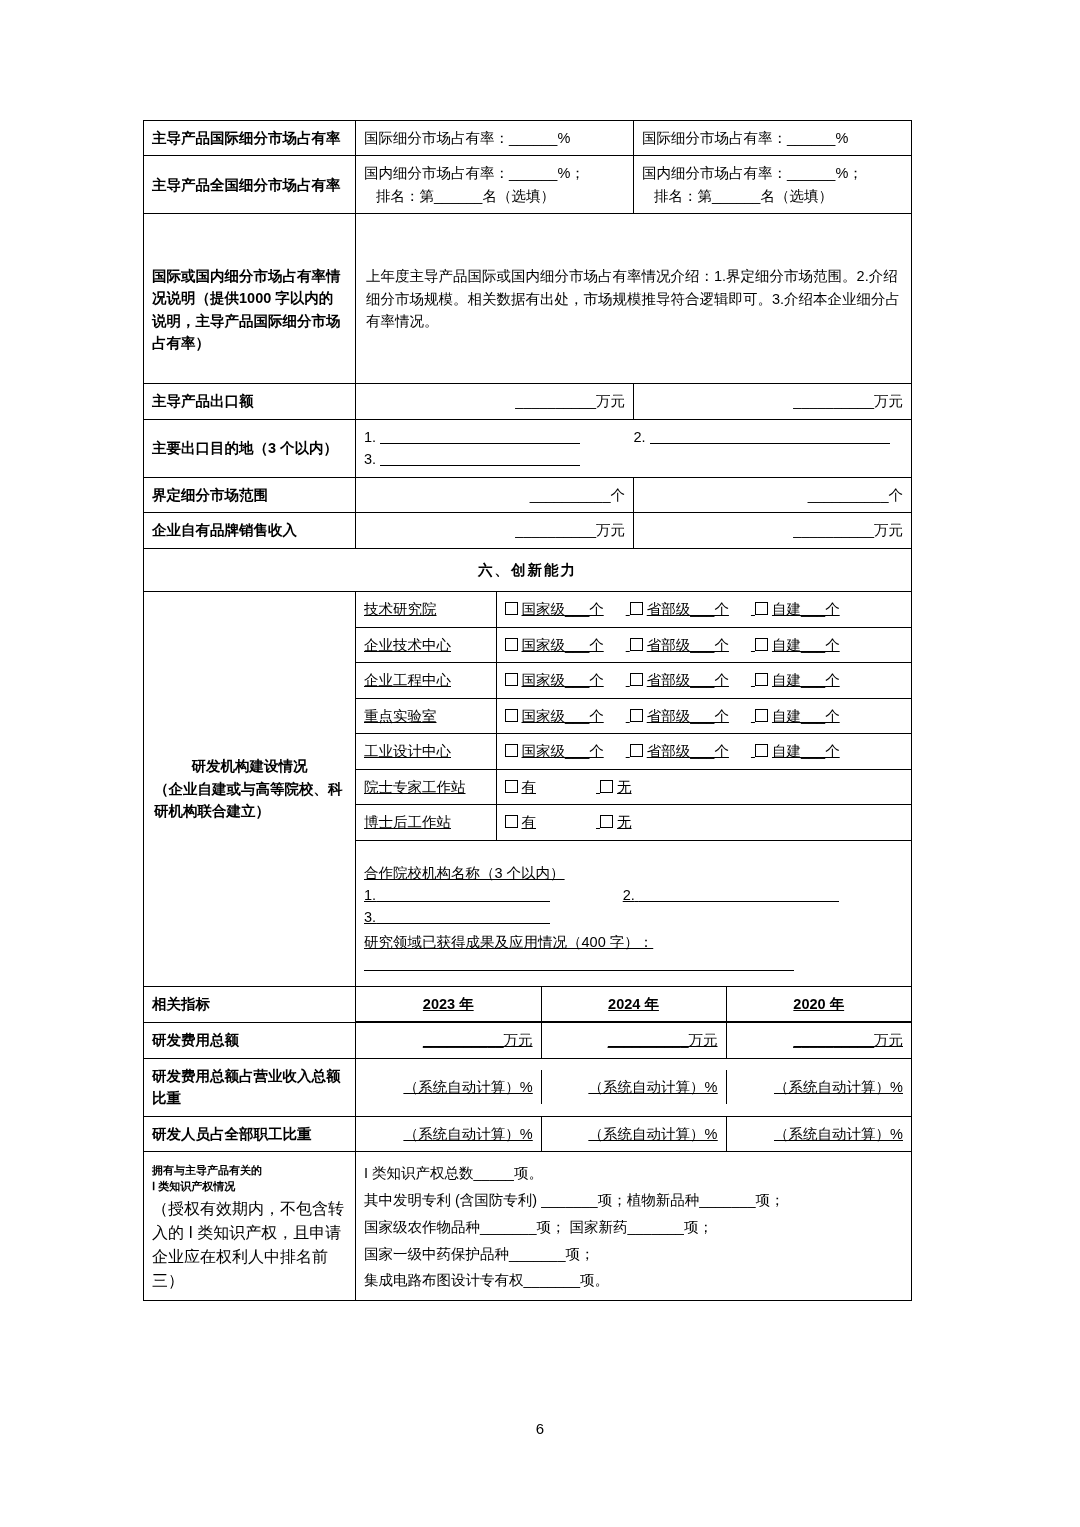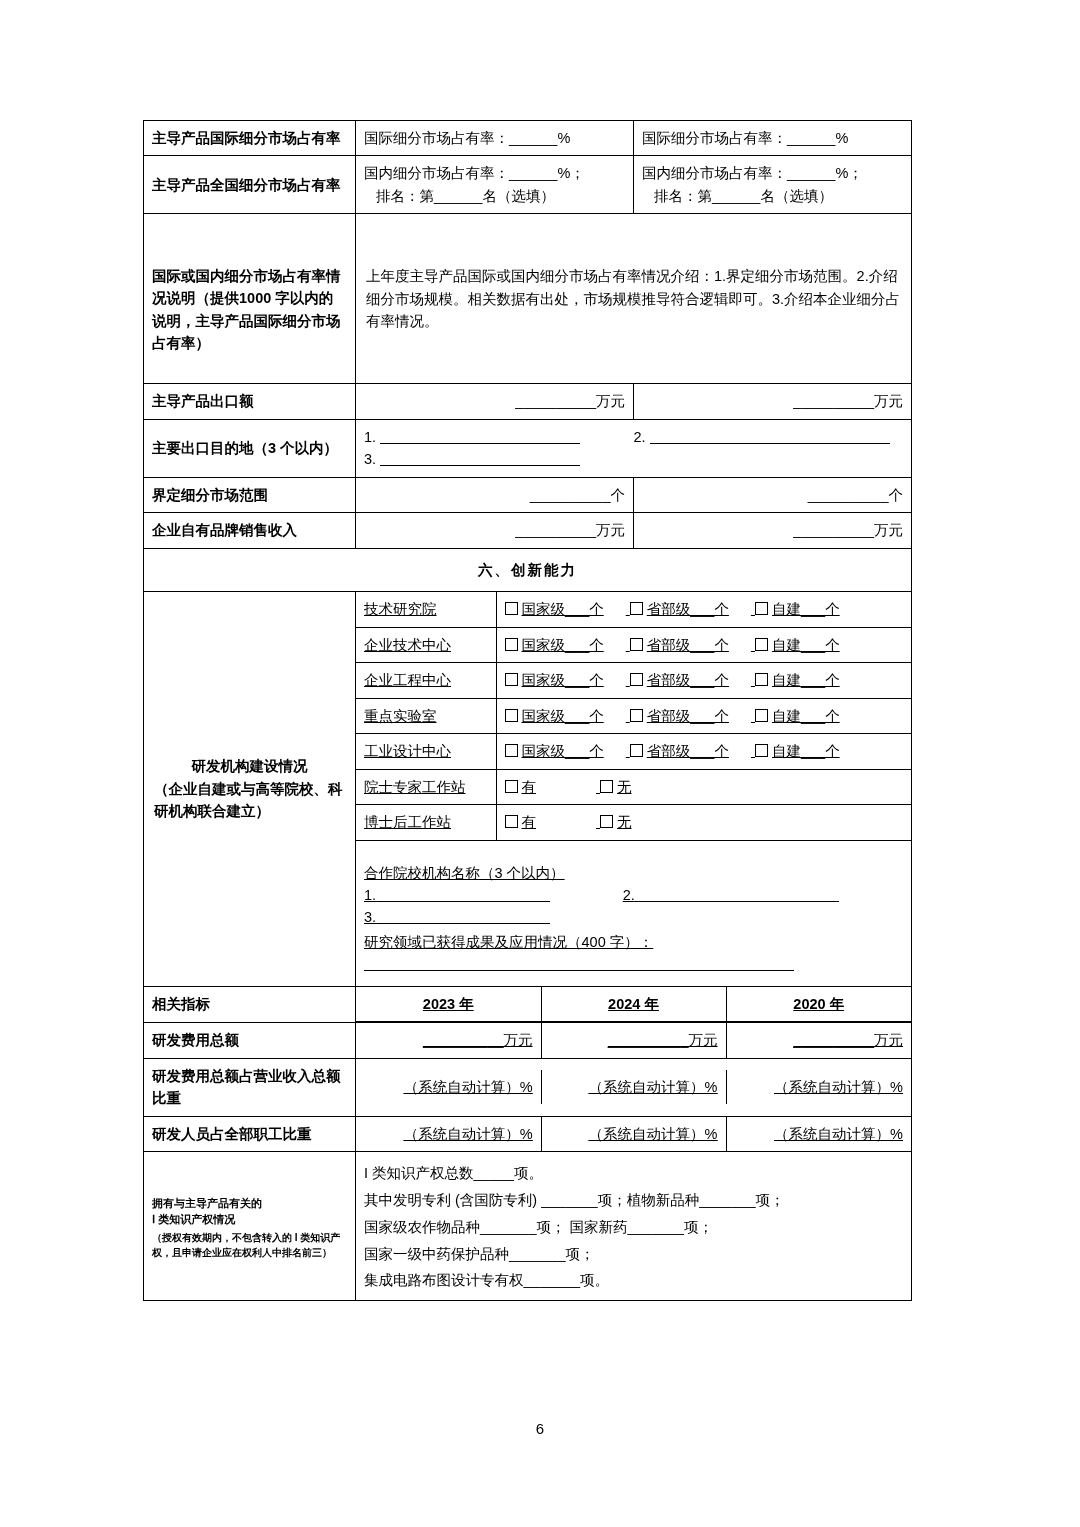--- a/index.html
+++ b/index.html
@@ -76,22 +76,22 @@
     vertical-align: -1px;
     margin-right: 4px;
   }
   .nowrapline { white-space: nowrap; }
   .desc {
     font-size: 14px;
     line-height: 1.75;
     padding: 10px 10px !important;
   }
   .small-note {
-    font-size: 10px;
-    font-weight: bold;
+    font-size: 16px;
+    font-weight: normal;
     line-height: 1.5;
   }
   .yearhdr {
     text-align: center;
     font-weight: bold;
     font-size: 15px;
   }
   .pagenum {
     position: absolute;
     left: 0;

